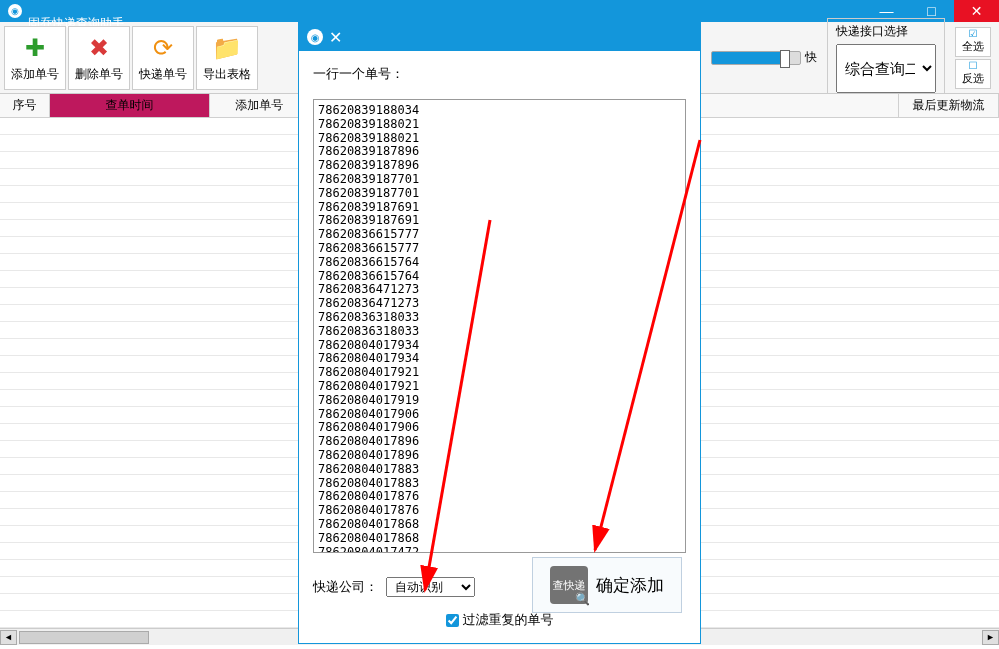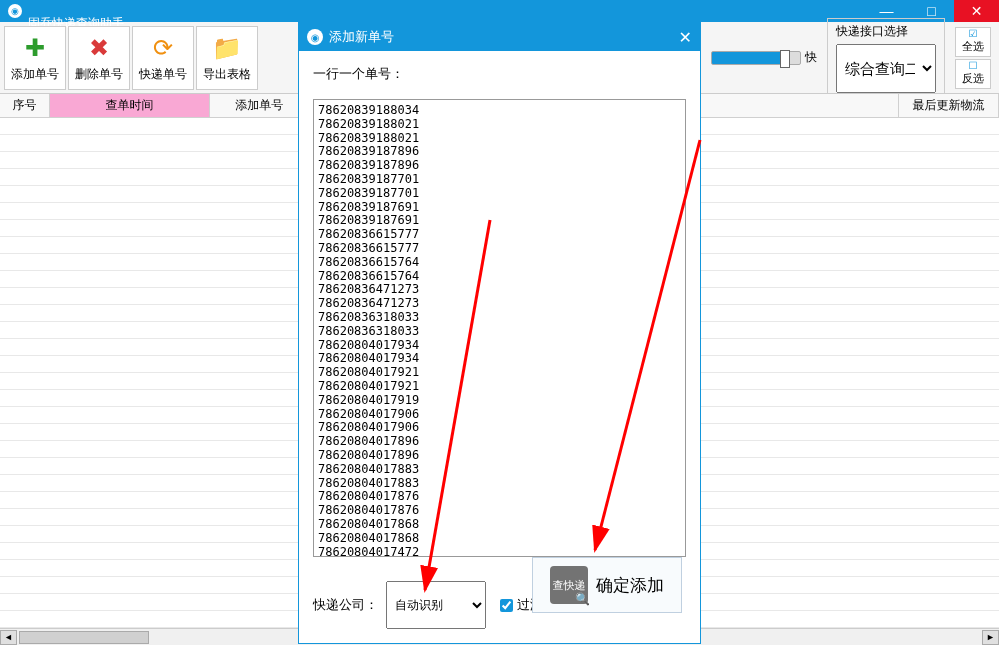--- a/index.html
+++ b/index.html
@@ -33,21 +33,21 @@
     .interface-sel { border: 1px solid #ccc; padding: 4px 8px; display: flex; flex-direction: column; gap: 4px; font-size: 12px; }
     .interface-sel select { font-size: 15px; padding: 14px 4px; width: 100px; }
     
     .side-btns { display: flex; flex-direction: column; gap: 2px; }
     .side-btn { width: 36px; height: 30px; border: 1px solid #ccc; background: #fff; font-size: 11px; display: flex; flex-direction: column; align-items: center; cursor: pointer; }
     .side-btn-ico { font-size: 10px; color: #1396db; }
     
     
     .table-header { height: 24px; background: #fff; border-bottom: 1px solid #d0d0d0; display: flex; font-size: 12px; }
     .th { border-right: 1px solid #d0d0d0; display: flex; align-items: center; justify-content: center; background: #f8f8f8; }
-    .th.active { background: #f9a8d4; font-family: Liberation Mono, monospace; }
+    .th.active { background: #be185d; font-family: Liberation Mono, monospace; }
     .th.c0 { width: 50px; }
     .th.c1 { width: 160px; }
     .th.c2 { width: 100px; }
     .th.c3 { width: 590px; }
     .th.c4 { width: 100px; }
     
     
     .table-body { height: 510px; overflow: auto; background: #fff; }
     .table-row { height: 17px; border-bottom: 1px solid #e8e8e8; display: flex; }
     
@@ -59,23 +59,23 @@
     
     
     .modal { position: absolute; left: 298px; top: 22px; width: 403px; height: 622px; background: #fff; border: 1px solid #1396db; display: flex; flex-direction: column; }
     .modal-header { height: 28px; background: #1396db; display: flex; align-items: center; padding: 0 8px; color: #fff; font-size: 13px; }
     .modal-header .m-icon { width: 16px; height: 16px; background: #fff; border-radius: 50%; margin-right: 6px; display: flex; align-items: center; justify-content: center; font-size: 10px; color: #1396db; }
     .modal-header .m-title { flex: 1; }
     .modal-header .m-close { cursor: pointer; font-size: 16px; }
     .modal-body { flex: 1; padding: 14px; display: flex; flex-direction: column; }
     .modal-label { font-size: 13px; margin-bottom: 16px; }
     .modal-textarea { flex: 1; font-family: "SimSun", monospace; font-size: 12px; padding: 4px; border: 1px solid #999; resize: none; line-height: 1.15; overflow-y: scroll; }
-    .modal-footer { padding: 10px 14px 14px; display: flex; gap: 14px; }
+    .modal-footer { padding: 10px 14px 14px; display: flex; flex-direction: column; gap: 14px; }
     .company-row { display: flex; align-items: center; gap: 8px; font-size: 13px; }
-    .company-row select { padding: 15px 4px; font-size: 12px; width: 100px; }
+    .company-row select { padding: 1px 4px; font-size: 12px; width: 89px; }
     .filter-row { display: flex; align-items: center; justify-content: center; gap: 4px; font-size: 13px; }
     .filter-row input[type=checkbox] { accent-color: #1396db; }
     .confirm-btn { position: absolute; right: 18px; bottom: 30px; width: 150px; height: 56px; border: 1px solid #c0d0e0; background: #f8fbfd; display: flex; align-items: center; justify-content: center; gap: 8px; font-size: 17px; cursor: pointer; }
     .confirm-ico { width: 38px; height: 38px; background: #737373; border-radius: 4px; display: flex; align-items: center; justify-content: center; color: #fff; font-size: 11px; flex-direction: column; position: relative; }
     .confirm-ico::after { content: '🔍'; position: absolute; bottom: -2px; right: -2px; font-size: 12px; }
     
     
     .arrow { position: absolute; pointer-events: none; }
     .arrow svg { overflow: visible; }
   </style>
@@ -183,21 +183,20 @@
 <div class="hscroll">
   <div class="hscroll-btn">◄</div>
   <div class="hscroll-thumb"></div>
   <div class="hscroll-track"></div>
   <div class="hscroll-btn">►</div>
 </div>
 
 <div class="modal">
   <div class="modal-header">
     <div class="m-icon">◉</div>
-    <div class="m-title">添加新单号</div>
     <div class="m-close">✕</div>
   </div>
   <div class="modal-body">
     <div class="modal-label">一行一个单号：</div>
     <textarea class="modal-textarea" style="">78620839188034
 78620839188021
 78620839188021
 78620839187896
 78620839187896
 78620839187701

